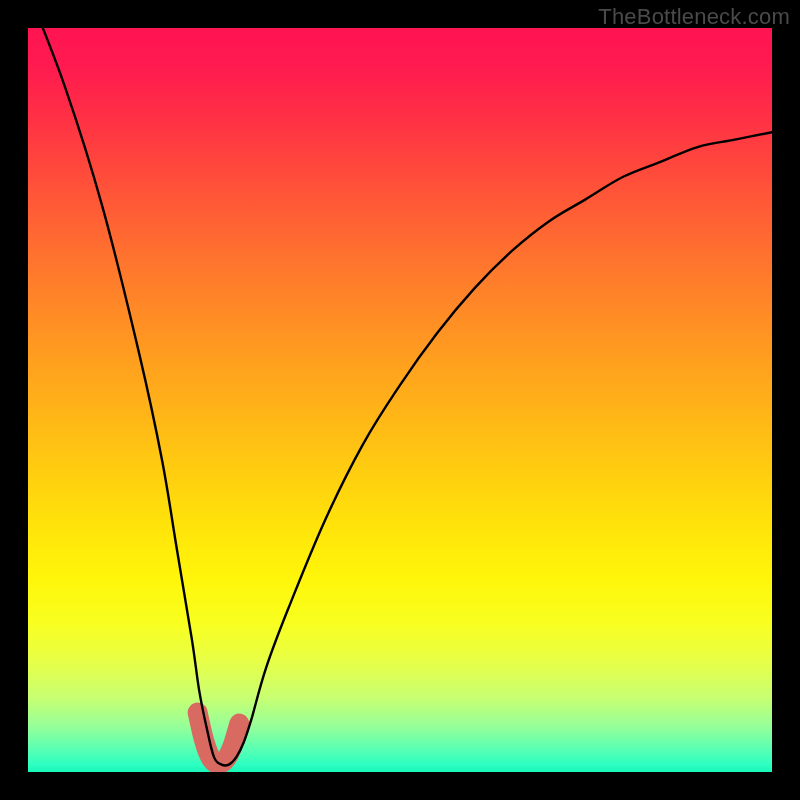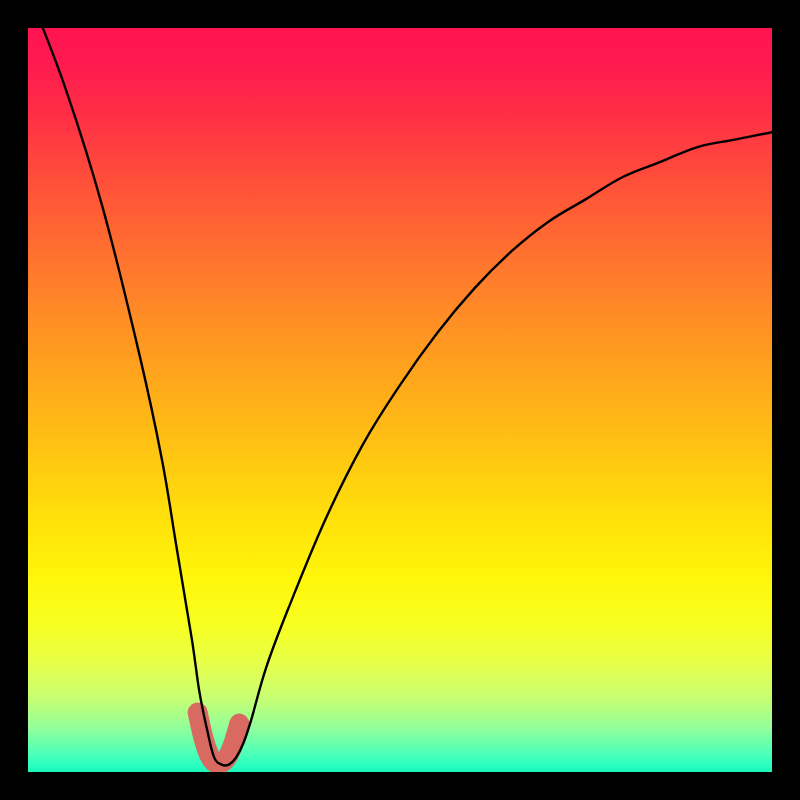--- a/index.html
+++ b/index.html
@@ -59,19 +59,20 @@
     top: 0;
     width: 744px;
     height: 744px;
     z-index: 10;
   }
 </style>
 </head>
 <body>
 
 <div class="frame">
+  <div class="watermark">TheBottleneck.com</div>
   <div class="plot-area">
     <svg class="curve" viewBox="0 0 744 744" preserveAspectRatio="none">
       <path id="highlight-path" fill="none" stroke="#d86a62" stroke-width="20" stroke-linecap="round" stroke-linejoin="round" d="M 169.63 684.48 C 170.70 689.17, 173.44 702.75, 175.58 710.52 C 177.73 718.29, 179.39 723.21, 181.54 727.63 C 183.68 732.05, 185.35 733.73, 187.49 735.07 C 189.63 736.41, 191.30 736.14, 193.44 735.07 C 195.58 734.00, 197.25 732.60, 199.39 729.12 C 201.53 725.64, 203.20 721.75, 205.34 715.73 C 207.49 709.70, 210.22 699.26, 211.30 695.64"></path>
       <path id="curve-path" fill="none" stroke="#000" stroke-width="2.4" stroke-linejoin="round" stroke-linecap="round" d="M 0.00 -37.20 C 6.70 -19.79, 23.81 20.68, 37.20 59.52 C 50.59 98.36, 61.01 130.35, 74.40 178.56 C 87.79 226.77, 100.89 281.83, 111.60 327.36 C 122.31 372.89, 127.22 396.70, 133.92 431.52 C 140.62 466.34, 143.44 488.66, 148.80 520.80 C 154.16 552.94, 159.66 584.64, 163.68 610.08 C 167.70 635.52, 168.44 646.09, 171.12 662.16 C 173.80 678.23, 175.88 687.31, 178.56 699.36 C 181.24 711.41, 183.32 722.42, 186.00 729.12 C 188.68 735.82, 190.76 735.22, 193.44 736.56 C 196.12 737.90, 198.20 737.90, 200.88 736.56 C 203.56 735.22, 205.64 733.14, 208.32 729.12 C 211.00 725.10, 213.08 720.94, 215.76 714.24 C 218.44 707.54, 219.18 705.31, 223.20 691.92 C 227.22 678.53, 231.38 659.93, 238.08 639.84 C 244.78 619.75, 249.69 607.10, 260.40 580.32 C 271.11 553.54, 284.21 520.50, 297.60 491.04 C 310.99 461.58, 321.41 440.75, 334.80 416.64 C 348.19 392.53, 358.61 377.21, 372.00 357.12 C 385.39 337.03, 395.81 322.45, 409.20 305.04 C 422.59 287.63, 433.01 275.13, 446.40 260.40 C 459.79 245.67, 470.21 235.25, 483.60 223.20 C 496.99 211.15, 507.41 202.81, 520.80 193.44 C 534.19 184.07, 544.61 179.16, 558.00 171.12 C 571.39 163.08, 581.81 155.50, 595.20 148.80 C 608.59 142.10, 619.01 139.28, 632.40 133.92 C 645.79 128.56, 656.21 123.06, 669.60 119.04 C 682.99 115.02, 693.41 114.28, 706.80 111.60 C 720.19 108.92, 737.30 105.50, 744.00 104.16"></path>
     </svg>
   </div>
 </div>
 
 </body></html>

